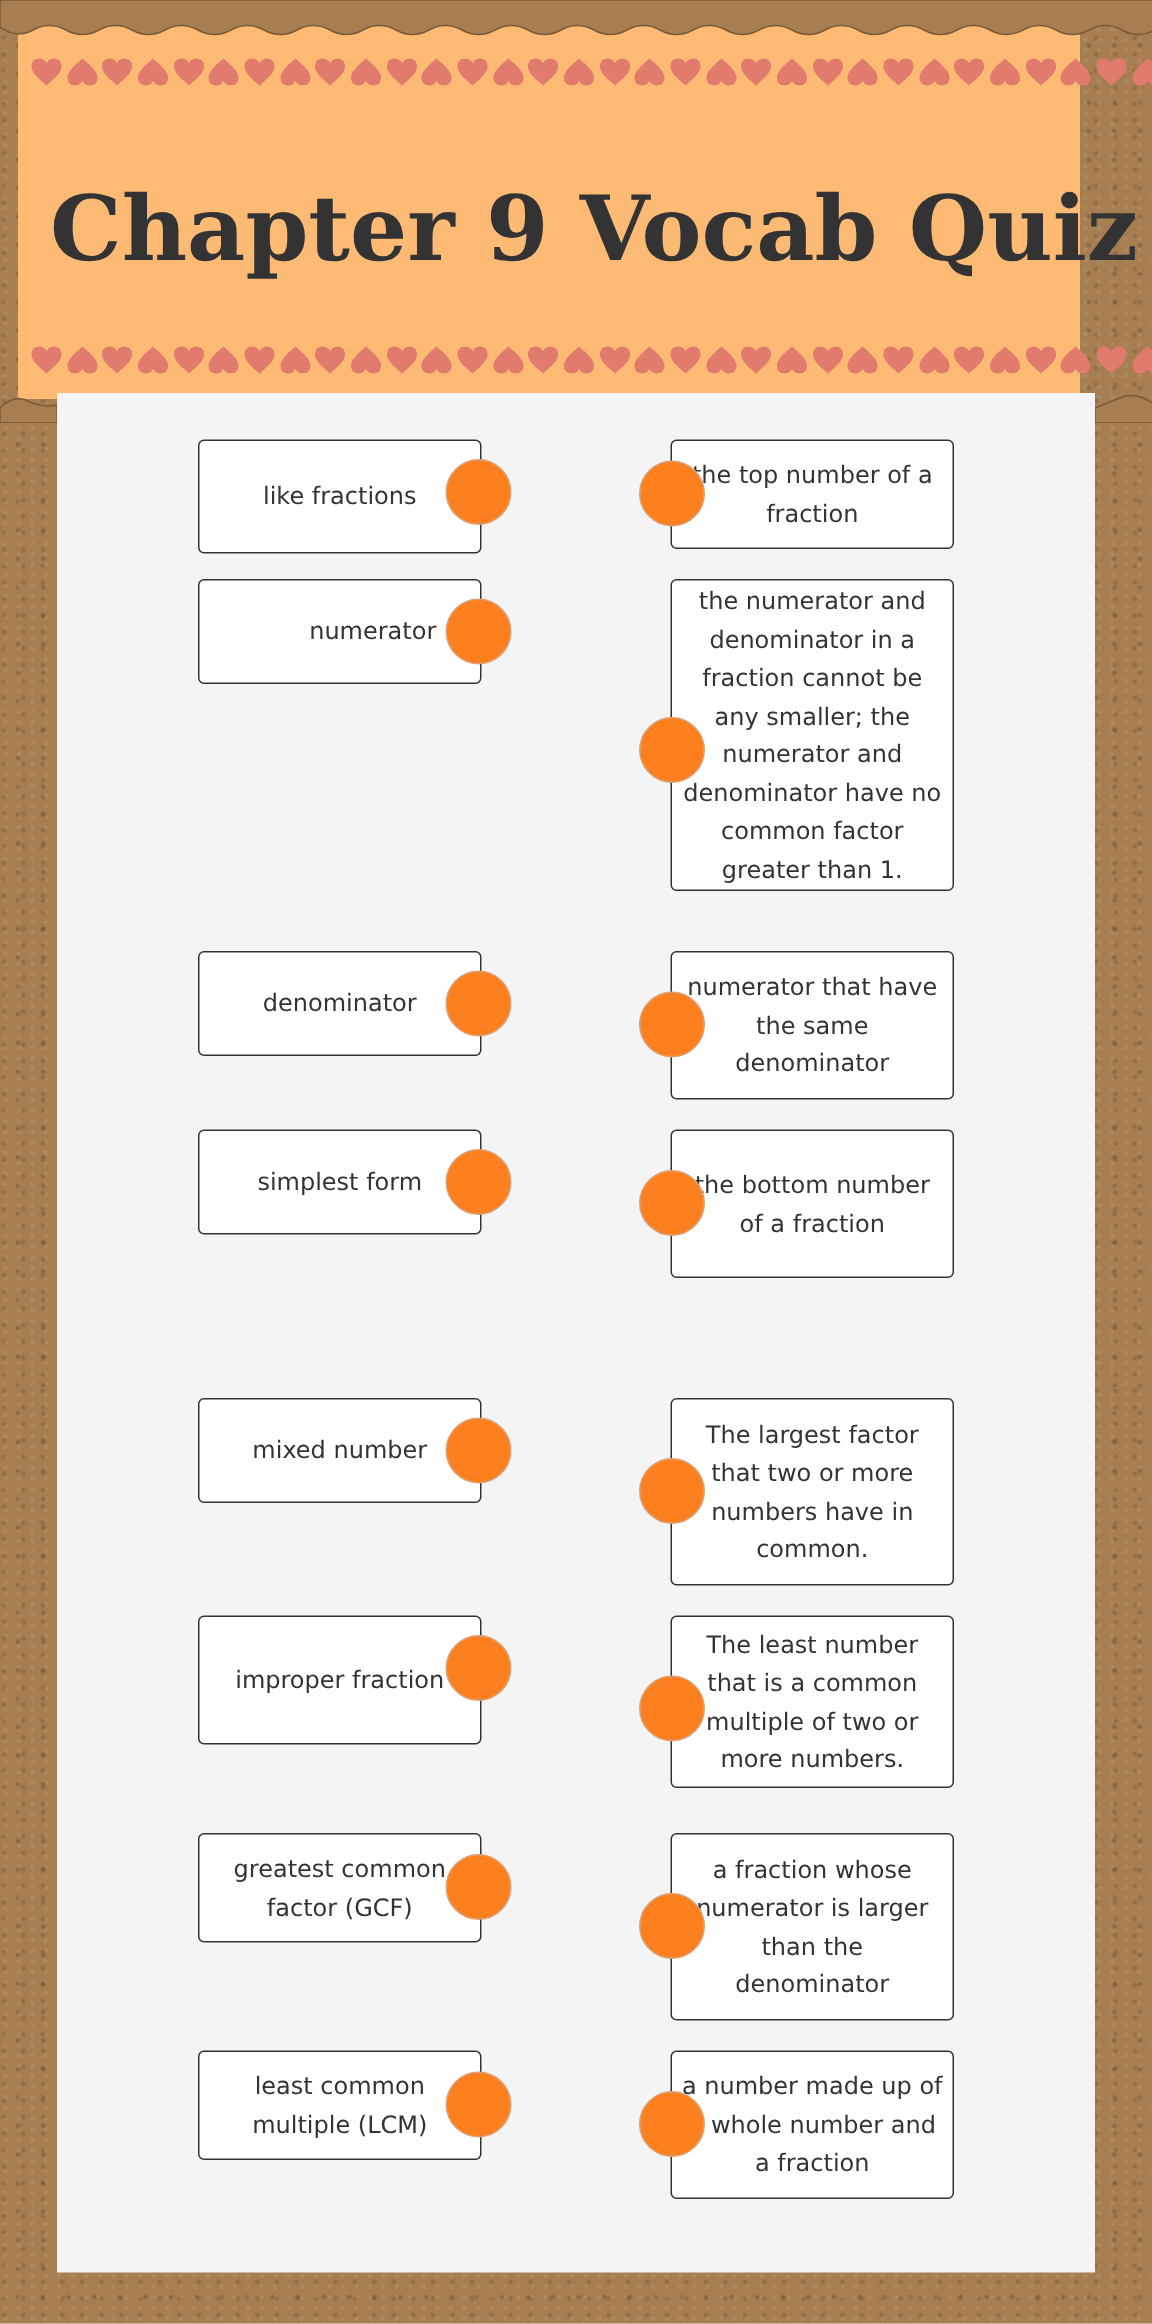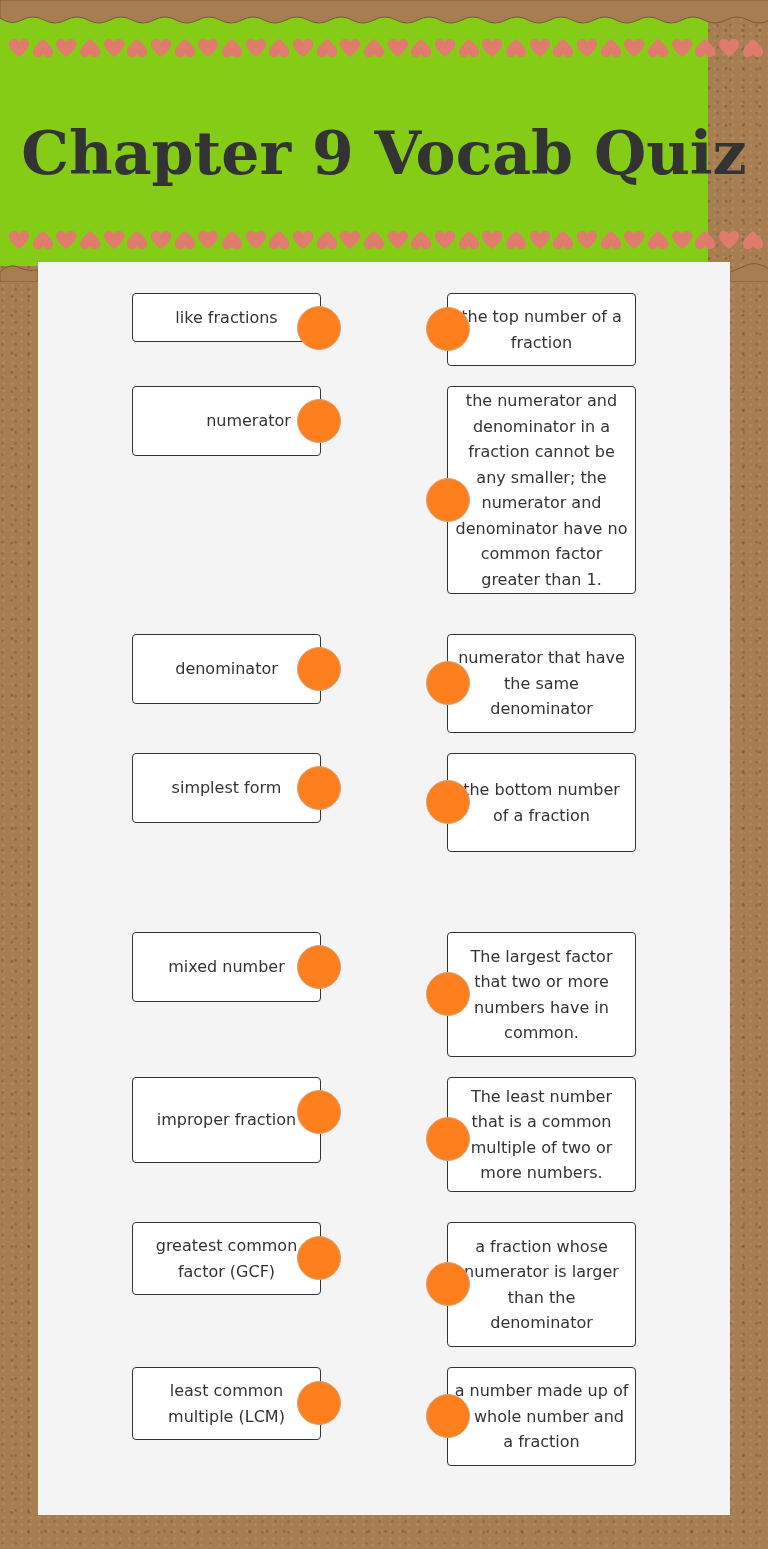--- a/index.html
+++ b/index.html
@@ -8,22 +8,22 @@
     position: relative;
     background-color: #a67e52;
     background-image:
       radial-gradient(circle at 20% 30%, rgba(90,60,30,0.25) 0 1px, transparent 2px),
       radial-gradient(circle at 70% 60%, rgba(60,40,20,0.25) 0 1px, transparent 2px),
       radial-gradient(circle at 40% 80%, rgba(200,170,130,0.25) 0 1px, transparent 2px);
     background-size: 13px 11px, 17px 19px, 9px 7px;
     font-family: "DejaVu Sans", sans-serif;
   }
   .header {
-    position: absolute; left: 0; top: 14px; width: 708px; height: 252px;
-    background: #84cc16;
+    position: absolute; left: 12px; top: 14px; width: 708px; height: 252px;
+    background: #fdba74;
   }
   .scallop-top {
     position: absolute; left: 0; top: 0; width: 768px; height: 30px;
   }
   .hearts-row {
     position: absolute; left: 8px; width: 756px; height: 24px;
     display: flex; justify-content: space-between; align-items: center;
   }
   .hearts-row svg { width: 22px; height: 20px; display: block; }
   .title {
@@ -265,21 +265,21 @@
 
 <svg class="bump" style="left:0;" viewBox="0 0 40 20">
   <path d="M0,20 L0,10 Q10,0 20,6 Q30,10 38,8 L38,20 Z" fill="#a67e52" stroke="#7a5a36" stroke-width="1"></path>
 </svg>
 <svg class="bump" style="left:730px;" viewBox="0 0 40 20">
   <path d="M0,20 L0,10 Q10,6 20,2 Q30,0 40,8 L40,20 Z" fill="#a67e52" stroke="#7a5a36" stroke-width="1"></path>
 </svg>
 
 <div class="panel"></div>
 
-<div class="box left" style="top:293px;height:49px;justify-content:center;">
+<div class="box left" style="top:293px;height:76px;justify-content:center;">
     <span>like fractions</span>
   </div>
 <div class="box left" style="top:386px;height:70px;padding-left:48px;">
     <span>numerator</span>
   </div>
 <div class="box left" style="top:634px;height:70px;">
     <span>denominator</span>
   </div>
 <div class="box left" style="top:753px;height:70px;text-align:center;">
     <span>simplest form</span>

